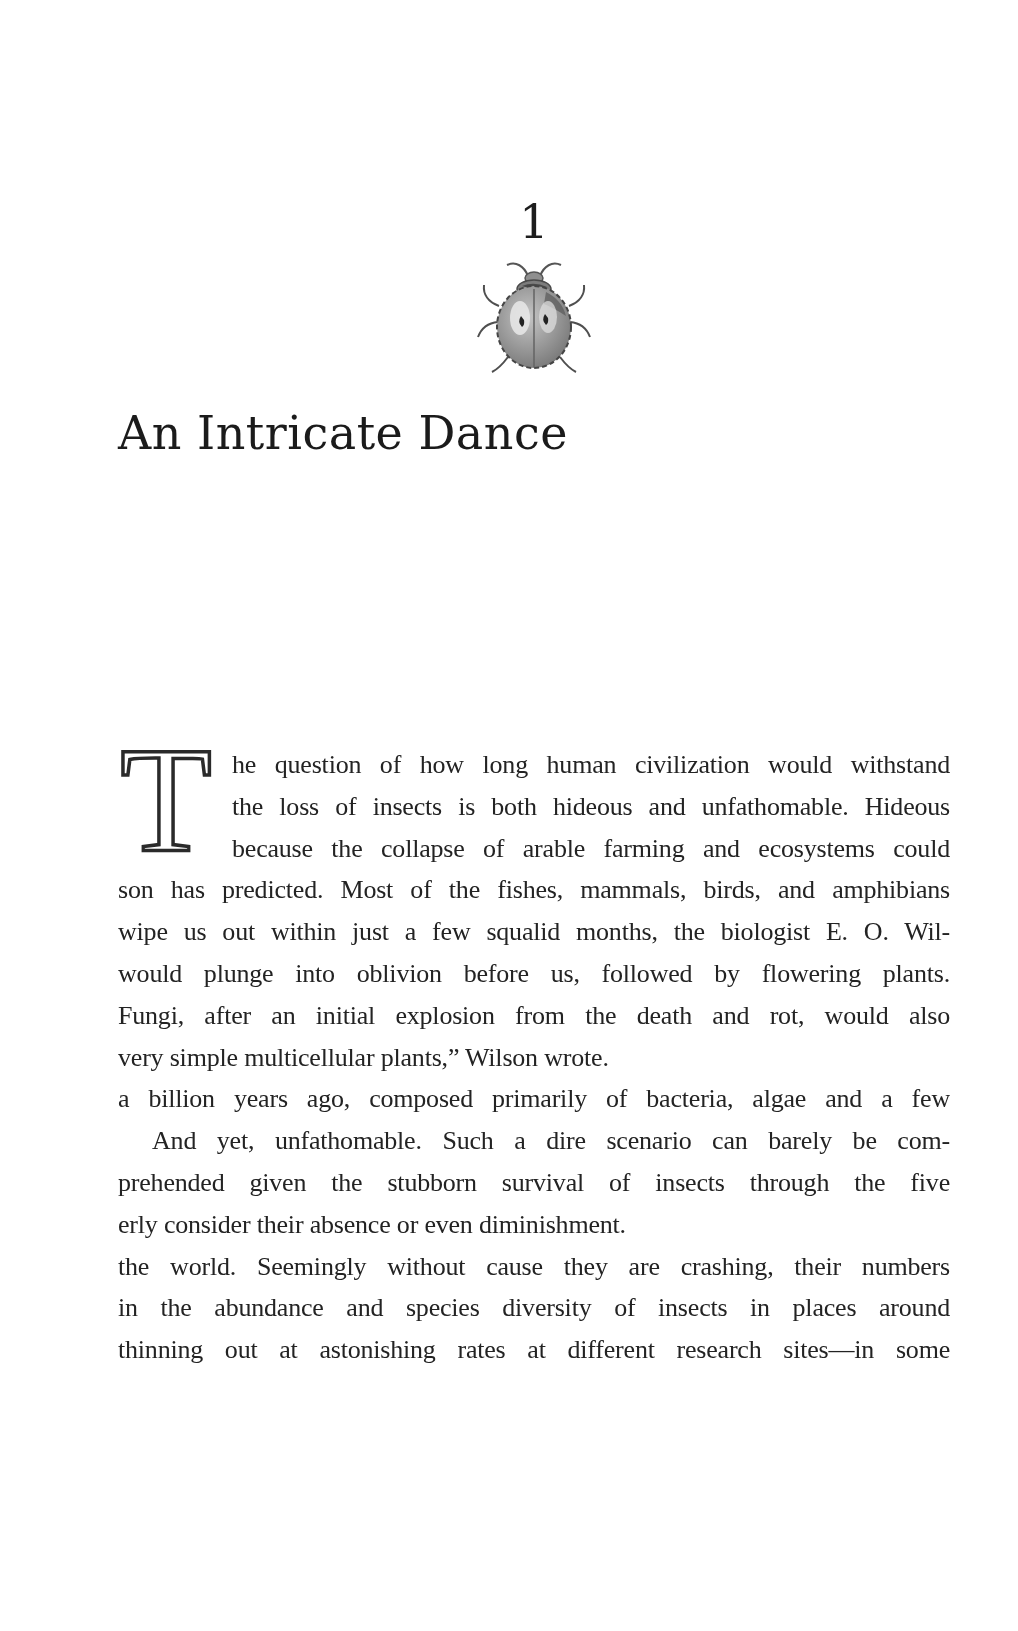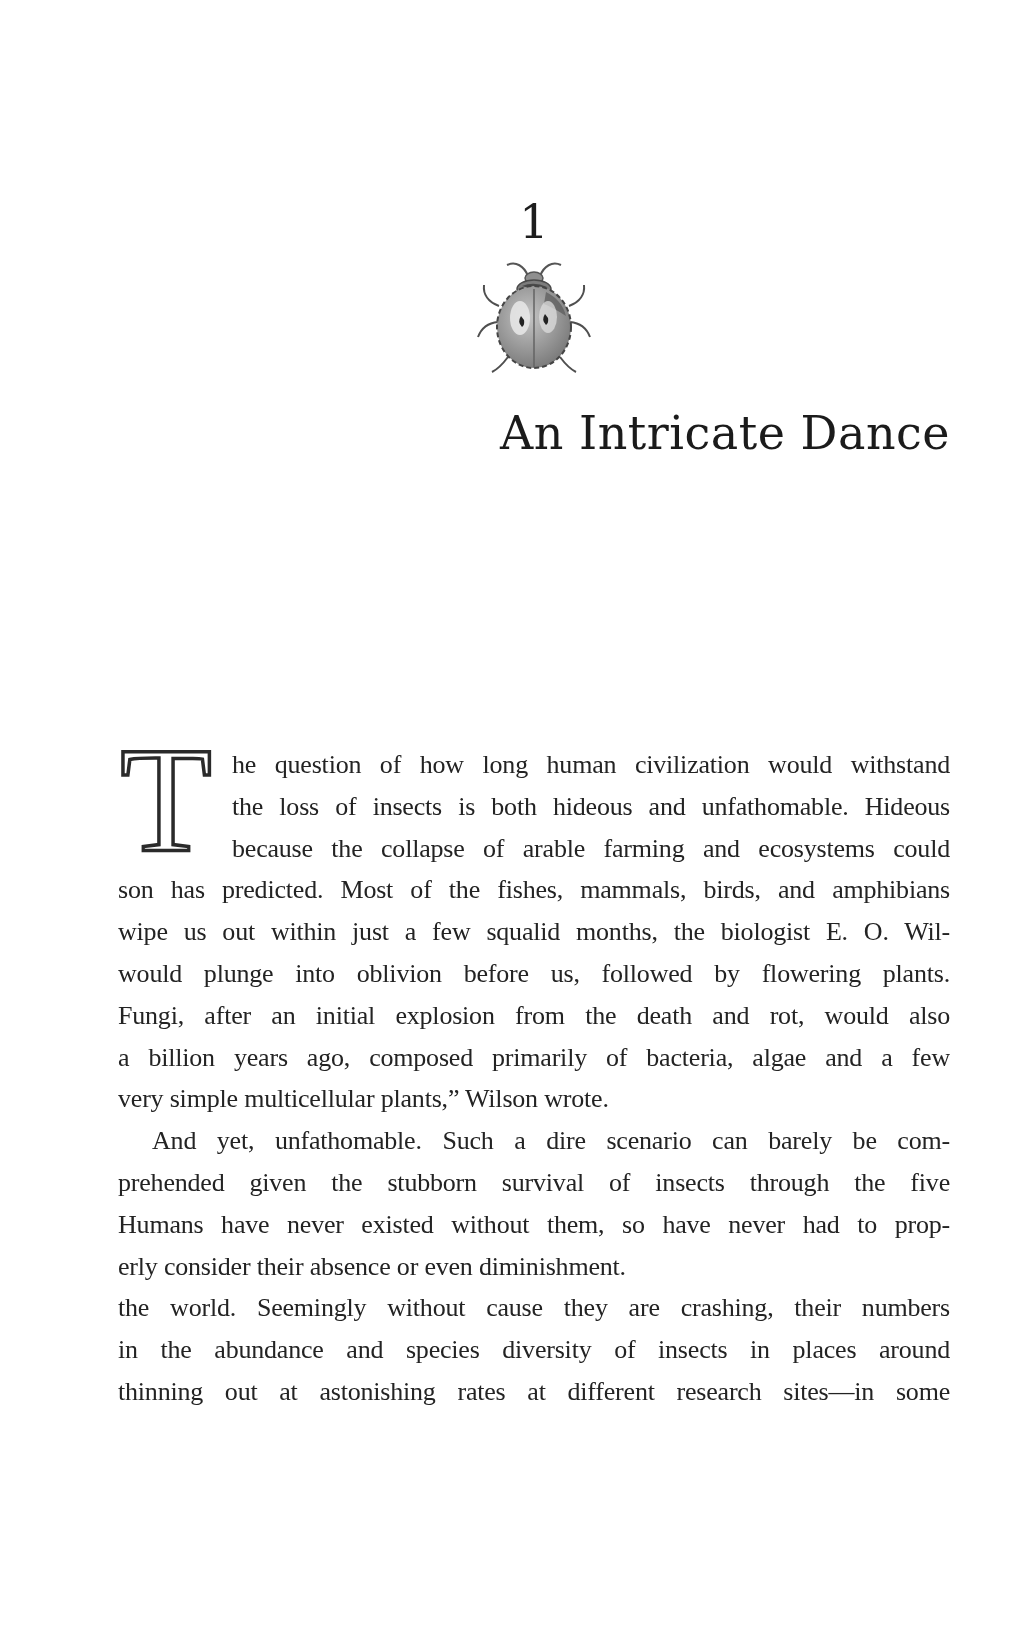--- a/index.html
+++ b/index.html
@@ -31,21 +31,21 @@
     top: 256px;
     left: 118px;
     width: 832px;
     text-align: center;
   }
   .chapter-title {
     position: absolute;
     top: 404px;
     left: 118px;
     width: 832px;
-    text-align: right;
+    text-align: left;
     font-family: "DejaVu Serif", serif;
     font-size: 46px;
     line-height: 58px;
     letter-spacing: 0.5px;
     color: #1b1b1b;
   }
   .body-text {
     position: absolute;
     top: 744px;
     left: 118px;
@@ -126,30 +126,29 @@
         <text x="48" y="101" text-anchor="middle" font-family="Liberation Serif, serif" font-size="150" fill="#ffffff" stroke="#2a2a2a" stroke-width="3.5">T</text>
       </svg>
       <div>
           <div class="bline just">he question of how long human civilization would withstand</div>
           <div class="bline just">the loss of insects is both hideous and unfathomable. Hideous</div>
           <div class="bline just">because the collapse of arable farming and ecosystems could</div>
           <div class="bline just">son has predicted. Most of the fishes, mammals, birds, and amphibians</div>
           <div class="bline just">wipe us out within just a few squalid months, the biologist E. O. Wil-</div>
           <div class="bline just">would plunge into oblivion before us, followed by flowering plants.</div>
           <div class="bline just">Fungi, after an initial explosion from the death and rot, would also</div>
+          <div class="bline">very simple multicellular plants,” Wilson wrote.</div>
           <div class="bline just">a billion years ago, composed primarily of bacteria, algae and a few</div>
-          <div class="bline">very simple multicellular plants,” Wilson wrote.</div>
         </div>
     </div>
 
     <div class="paragraph">
       <div>
           <div class="bline just ind">And yet, unfathomable. Such a dire scenario can barely be com-</div>
           <div class="bline just">prehended given the stubborn survival of insects through the five</div>
-          <div class="bline just">Humans have never existed without them, so have never had to prop-</div>
           <div class="bline">erly consider their absence or even diminishment.</div>
         </div>
     </div>
 
     <div class="paragraph">
       <div>
           <div class="bline just">the world. Seemingly without cause they are crashing, their numbers</div>
           <div class="bline just">in the abundance and species diversity of insects in places around</div>
           <div class="bline just">thinning out at astonishing rates at different research sites—in some</div>
         </div>

